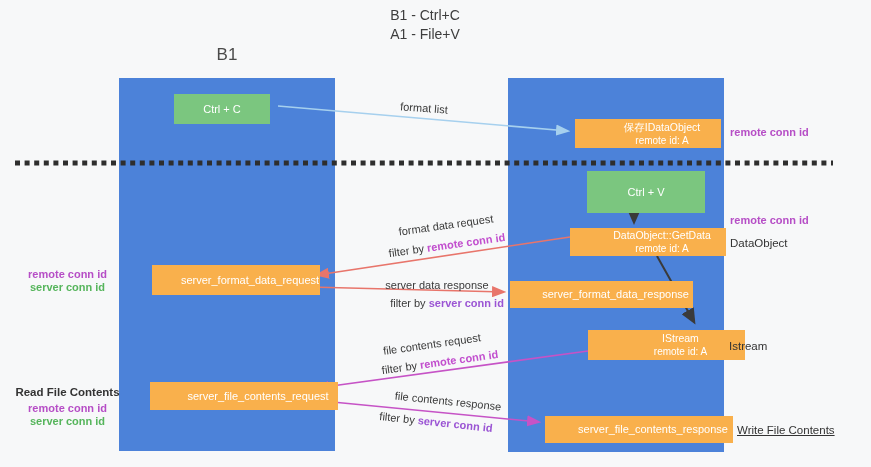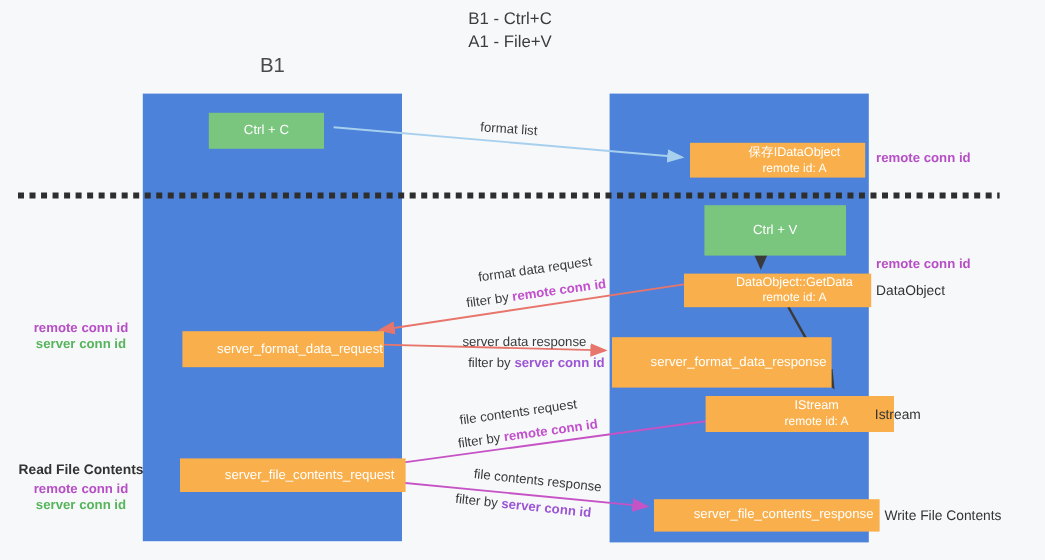--- a/index.html
+++ b/index.html
@@ -112,25 +112,25 @@
 
   <div class="node node-green" style="left:575px;top:171px;width:118px;height:42px;margin-left:12px;">
     <div class="single">Ctrl + V</div>
   </div>
 
   <div class="node node-orange" style="left:570px;top:228px;width:128px;height:28px;">
     <div class="l1">DataObject::GetData</div>
     <div class="l2">remote id: A</div>
   </div>
 
-  <div class="node node-orange" style="left:152px;top:265px;width:140px;height:30px;margin-top:11px;">
+  <div class="node node-orange" style="left:152px;top:265px;width:140px;height:30px;">
     <div class="single">server_format_data_request</div>
   </div>
 
-  <div class="node node-orange" style="left:510px;top:281px;width:155px;height:42px;">
+  <div class="node node-orange" style="left:510px;top:281px;width:155px;height:27px;">
     <div class="single">server_format_data_response</div>
   </div>
 
   <div class="node node-orange" style="left:588px;top:330px;width:129px;height:30px;">
     <div class="l1">IStream</div>
     <div class="l2">remote id: A</div>
   </div>
 
   <div class="node node-orange" style="left:545px;top:416px;width:160px;height:27px;">
     <div class="single">server_file_contents_response</div>
@@ -158,15 +158,15 @@
   <div class="side-label side-left side-green" style="top:281px;">server conn id</div>
 
   <div class="side-label side-left side-dark" style="top:386px;">Read File Contents</div>
   <div class="side-label side-left side-purple" style="top:402px;">remote conn id</div>
   <div class="side-label side-left side-green" style="top:415px;">server conn id</div>
 
   <div class="side-label side-purple" style="left:730px;top:126px;">remote conn id</div>
   <div class="side-label side-purple" style="left:730px;top:214px;">remote conn id</div>
   <div class="side-label side-dark" style="left:730px;top:237px;">DataObject</div>
   <div class="side-label side-dark" style="left:729px;top:340px;">Istream</div>
-  <div class="side-label side-dark" style="left:737px;top:424px;">Write File Contents</div>
+  <div class="side-label side-dark" style="left:737px;top:424px;text-decoration:underline;">Write File Contents</div>
 
 </div>
 
 </body></html>

